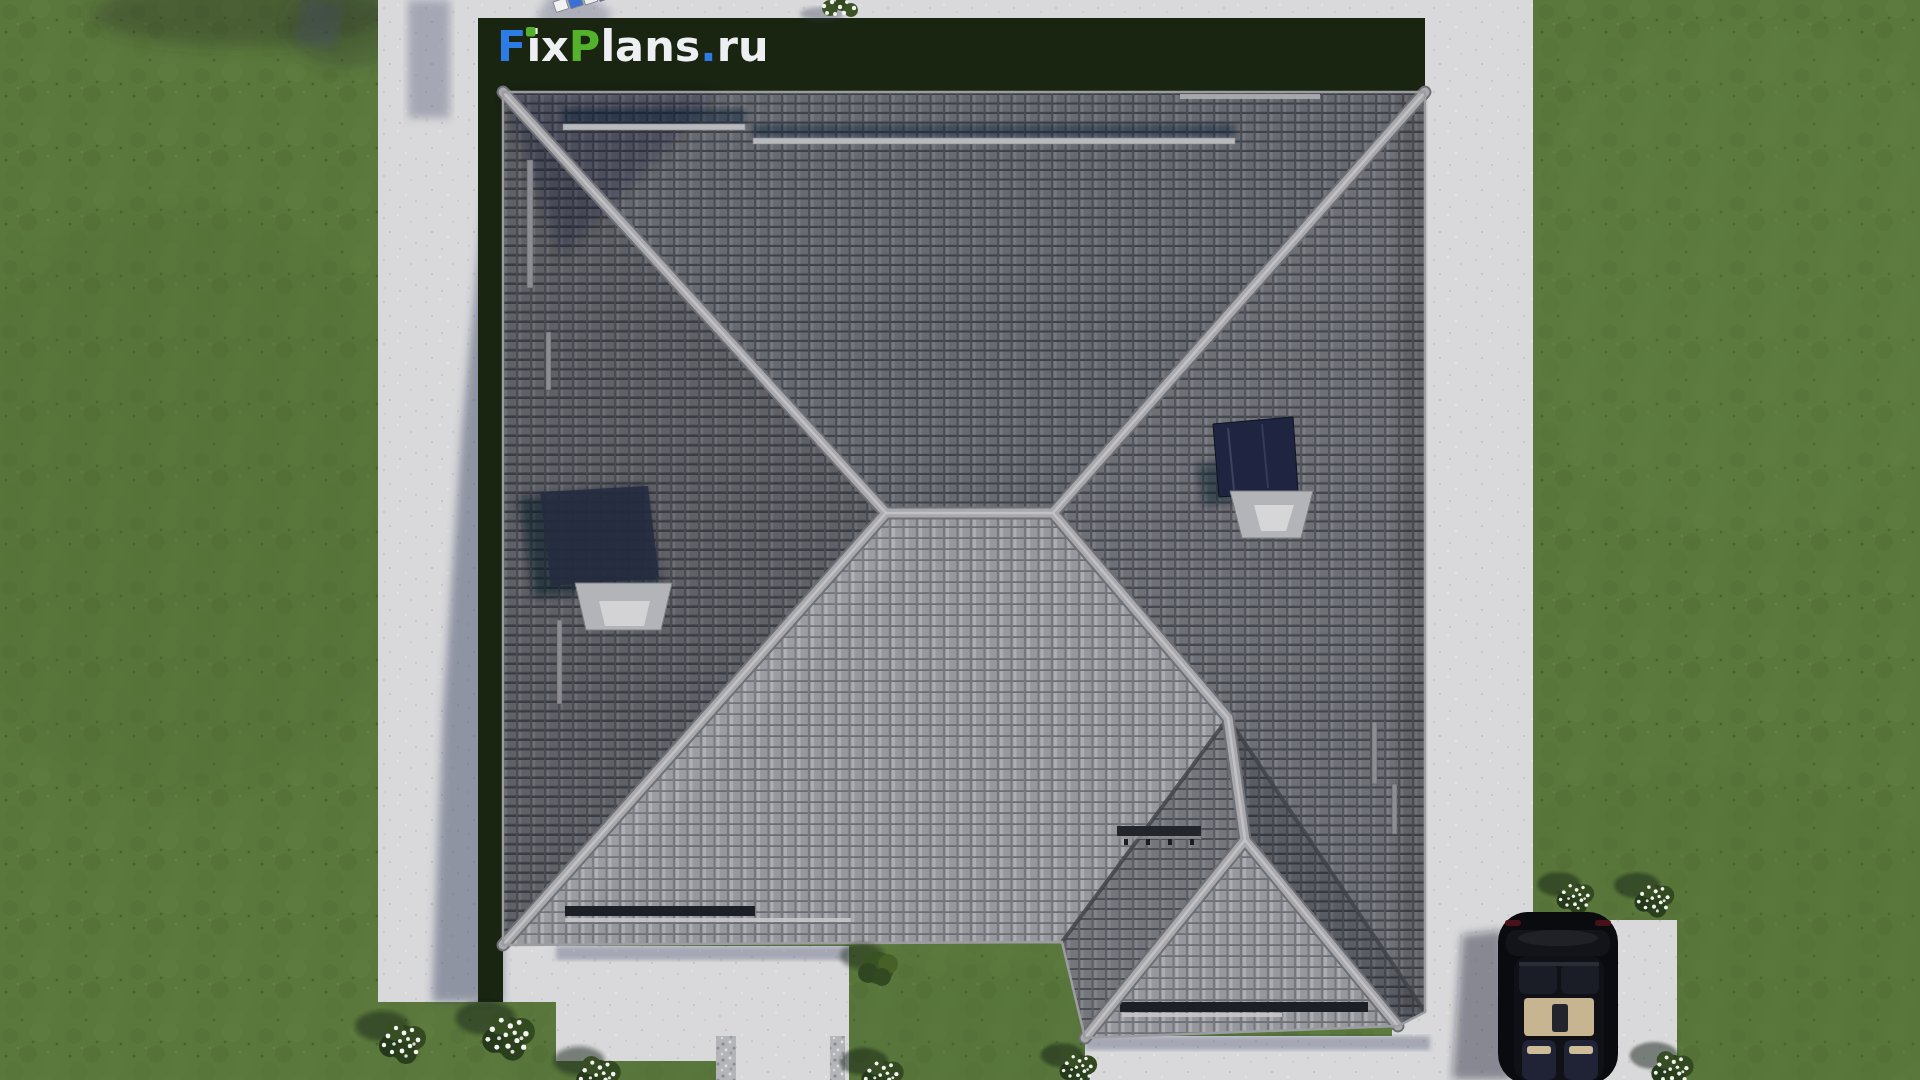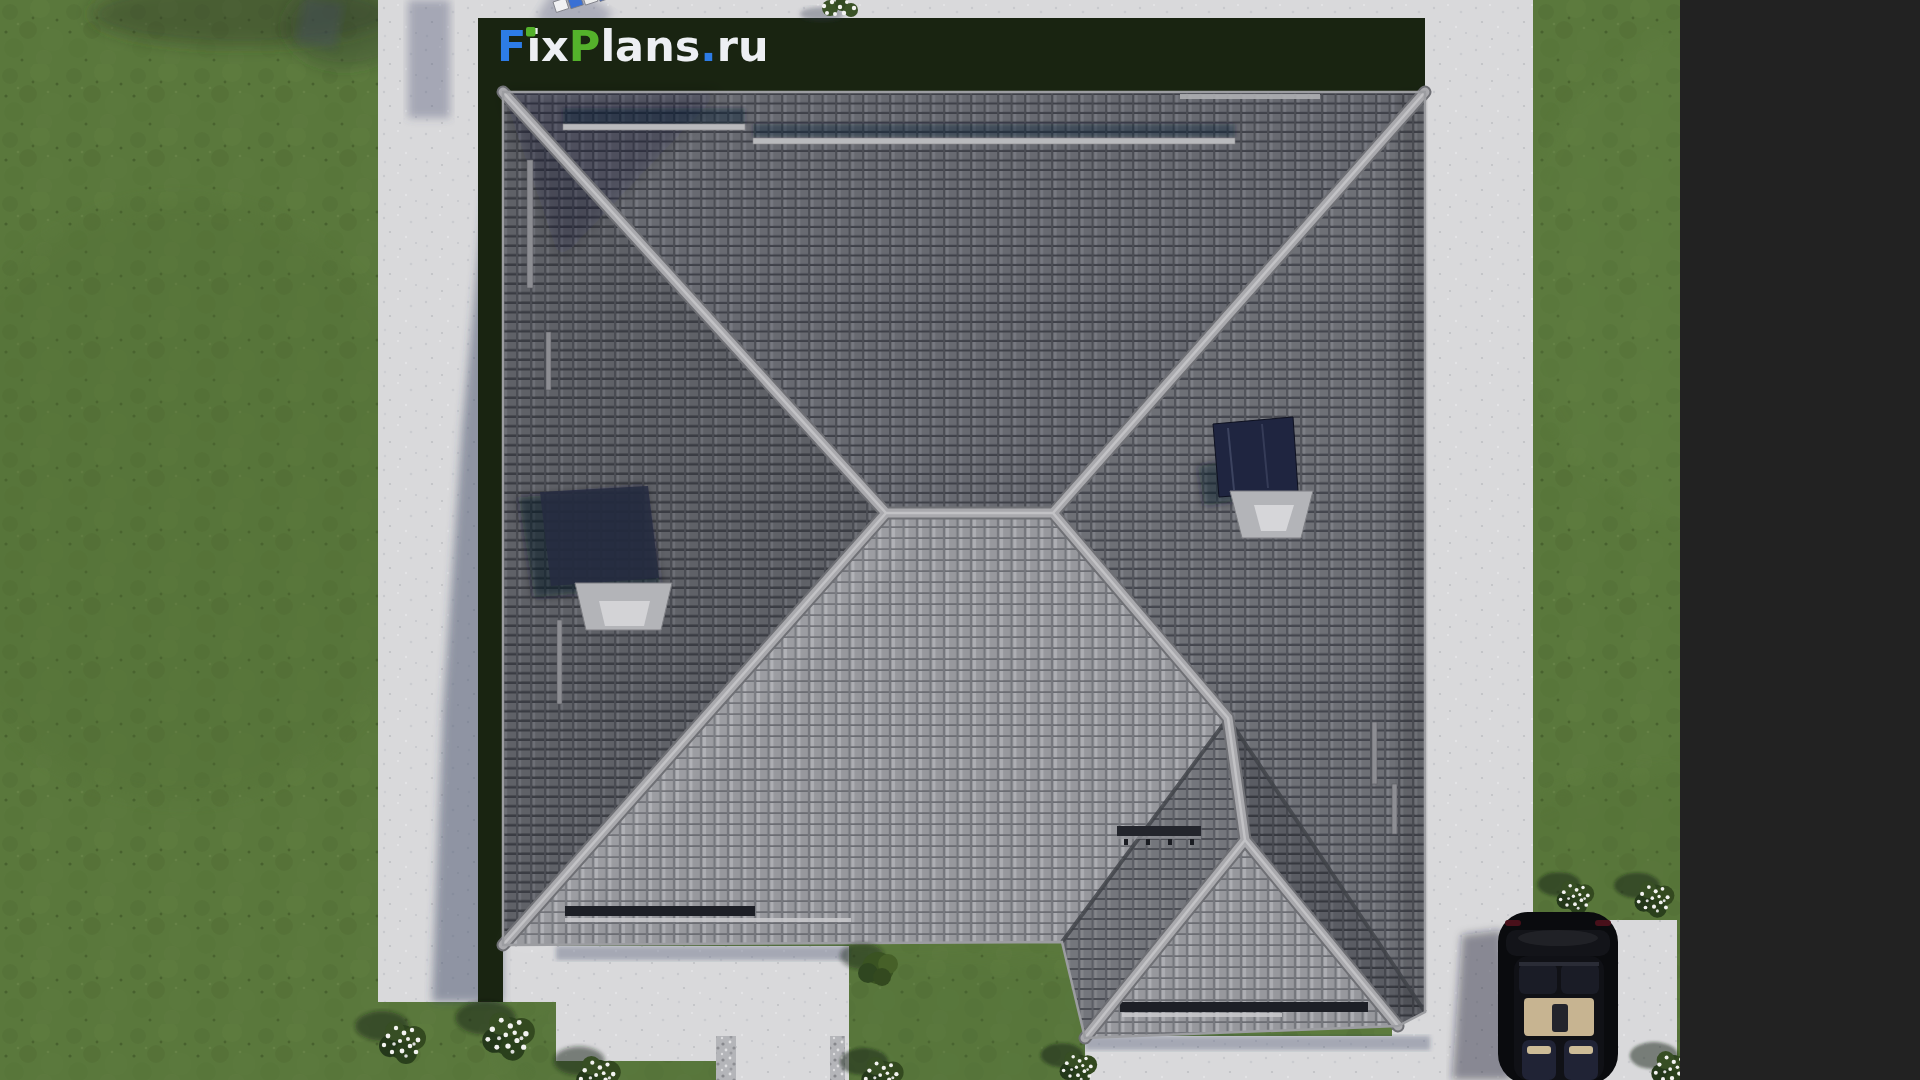--- a/index.html
+++ b/index.html
@@ -1,16 +1,16 @@
 <!DOCTYPE html>
 <html><head>
 <meta charset="utf-8">
 <style>
   html,body{margin:0;padding:0;background:#222;}
-  .stage{position:relative;width:1680px;height:1080px;overflow:hidden;
+  .stage{position:relative;width:1920px;height:1080px;overflow:hidden;
          font-family:"DejaVu Sans", sans-serif;}
   svg{position:absolute;left:0;top:0;display:block;}
   text{font-family:"DejaVu Sans", sans-serif;}
 </style>
 </head>
 <body>
 
 <div class="stage">
 <svg width="1920" height="1080" viewBox="0 0 1920 1080">
   <defs>

